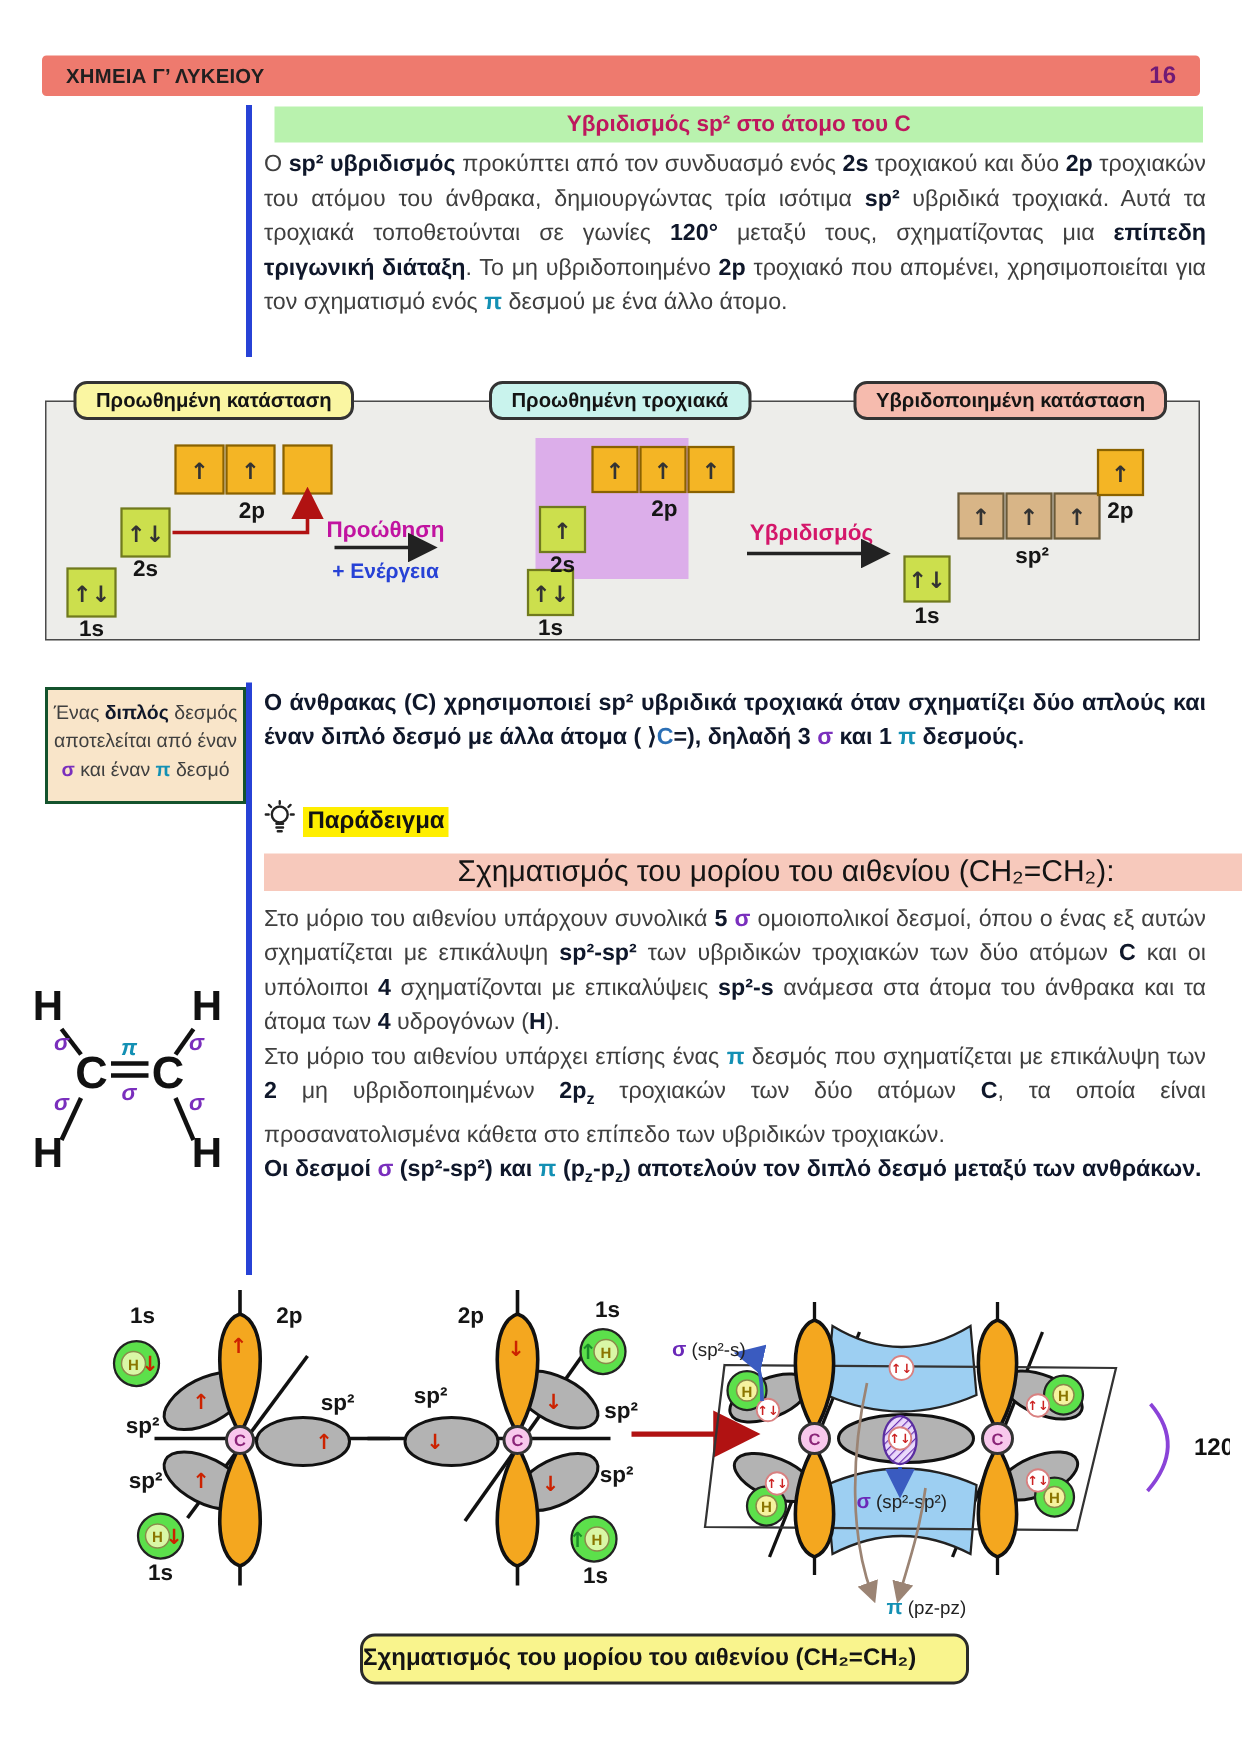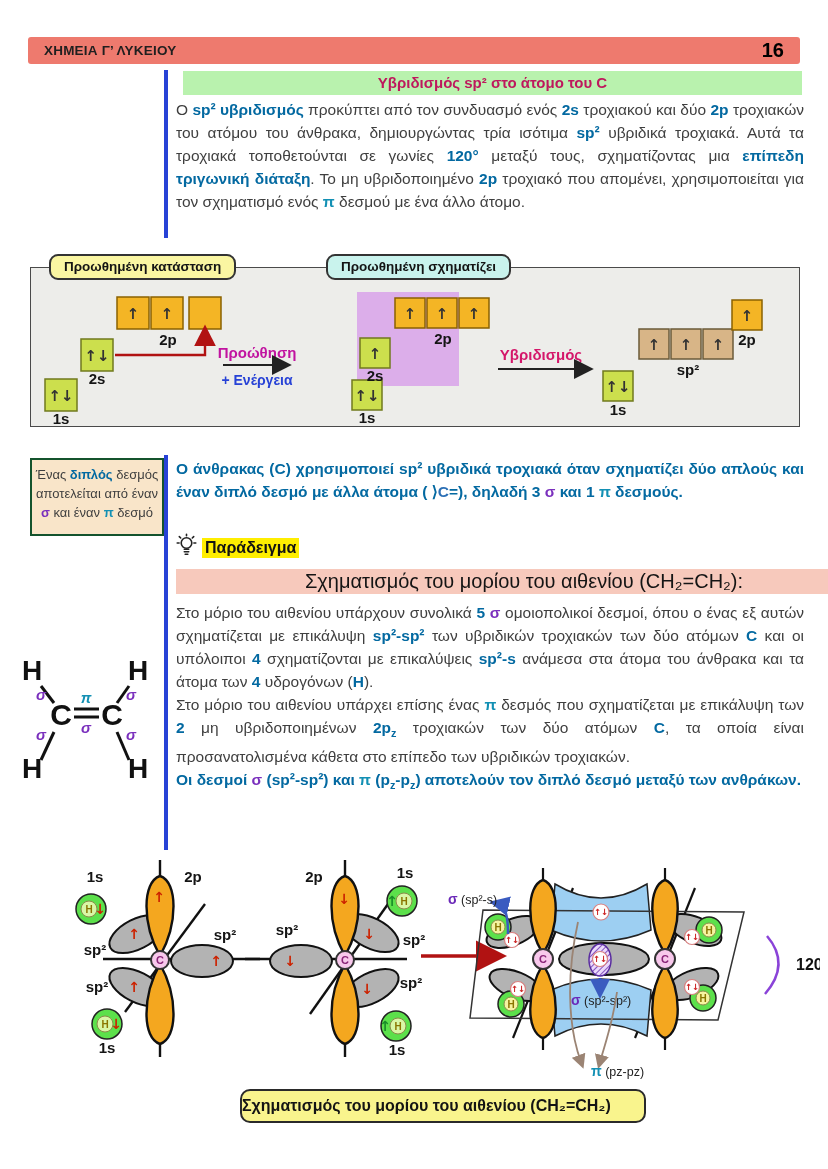--- a/index.html
+++ b/index.html
@@ -3,30 +3,30 @@
 <meta charset="utf-8">
 <style>
   html,body{margin:0;padding:0;background:#fff;}
   .page{position:relative;width:828px;height:1169px;background:#ffffff;overflow:hidden;
         font-family:"Liberation Sans",sans-serif;}
   
   .header-bar{position:absolute;left:28px;top:37px;width:772px;height:27px;background:#ee7a6e;
               border-radius:3px;display:flex;align-items:center;justify-content:space-between;
               padding:0 16px;box-sizing:border-box;}
   .header-title{font-weight:700;font-size:13.5px;color:#201f1f;letter-spacing:.2px;}
-  .header-page{font-weight:700;font-size:20px;color:#000000;}
+  .header-page{font-weight:700;font-size:16px;color:#701a75;}
   
   .vrule{position:absolute;left:164px;width:4px;background:#2742d6;}
   
   .section-title-bar{position:absolute;left:183px;top:71px;width:619px;height:24px;background:#b9f2ae;
                      text-align:center;font-weight:700;font-size:15px;line-height:24px;color:#be185d;}
   
   .para{position:absolute;left:176px;width:628px;font-size:15.5px;line-height:23px;
         text-align:justify;color:#3f3f3f;}
-  .b{font-weight:700;color:#0369a1;}
+  .b{font-weight:700;color:#0f172a;}
   .sigma{color:#7a2fbd;}
   .pi{color:#1390b4;}
   .blue{color:#2b6fb5;}
   .sub{vertical-align:sub;font-size:.7em;}
   
   .diagram1{position:absolute;left:30px;top:267px;width:770px;height:160px;background:#ededea;
             border:1.5px solid #4a4a4a;box-sizing:border-box;}
   .pill{position:absolute;top:-14px;height:22px;line-height:22px;padding:0 13px;border:2px solid #333;
         border-radius:9px;font-weight:700;font-size:13.5px;color:#141414;white-space:nowrap;}
   .pill-ground{left:18px;background:#faf6a2;}
@@ -81,21 +81,22 @@
 
   <div class="vrule" style="top:70px;height:168px;"></div>
   <div class="vrule" style="top:455px;height:395px;"></div>
 
   <div class="section-title-bar">Υβριδισμός sp² στο άτομο του C</div>
 
   <div class="para" style="top:98px;"><span>Ο </span><span class="b">sp² υβριδισμός</span><span> προκύπτει από τον συνδυασμό ενός </span><span class="b">2s</span><span> τροχιακού και δύο </span><span class="b">2p</span><span> τροχιακών του ατόμου του άνθρακα, δημιουργώντας τρία ισότιμα </span><span class="b">sp²</span><span> υβριδικά τροχιακά. Αυτά τα τροχιακά τοποθετούνται σε γωνίες </span><span class="b">120°</span><span> μεταξύ τους, σχηματίζοντας μια </span><span class="b">επίπεδη τριγωνική διάταξη</span><span>. Το μη υβριδοποιημένο </span><span class="b">2p</span><span> τροχιακό που απομένει, χρησιμοποιείται για τον σχηματισμό ενός </span><span class="b pi">π</span><span> δεσμού με ένα άλλο άτομο.</span></div>
 
   <div class="diagram1">
     <div class="pill pill-ground">Προωθημένη κατάσταση</div>
-    <div class="pill pill-promoted">Προωθημένη σχηματίζει</div>
+    <div class="pill pill-promoted">Προωθημένη τροχιακά</div>
+    <div class="pill pill-hybrid">Υβριδοποιημένη κατάσταση</div>
     <svg width="767" height="157" viewBox="0 0 767 157">
       <defs>
         <marker id="mr1" markerWidth="9" markerHeight="9" refX="5" refY="4.5" orient="auto">
           <path d="M0,0 L9,4.5 L0,9 z" fill="#b11212"></path>
           </marker>
         <marker id="mk1" markerWidth="9" markerHeight="9" refX="5" refY="4.5" orient="auto">
           <path d="M0,0 L9,4.5 L0,9 z" fill="#222"></path>
           </marker>
       </defs>
 

